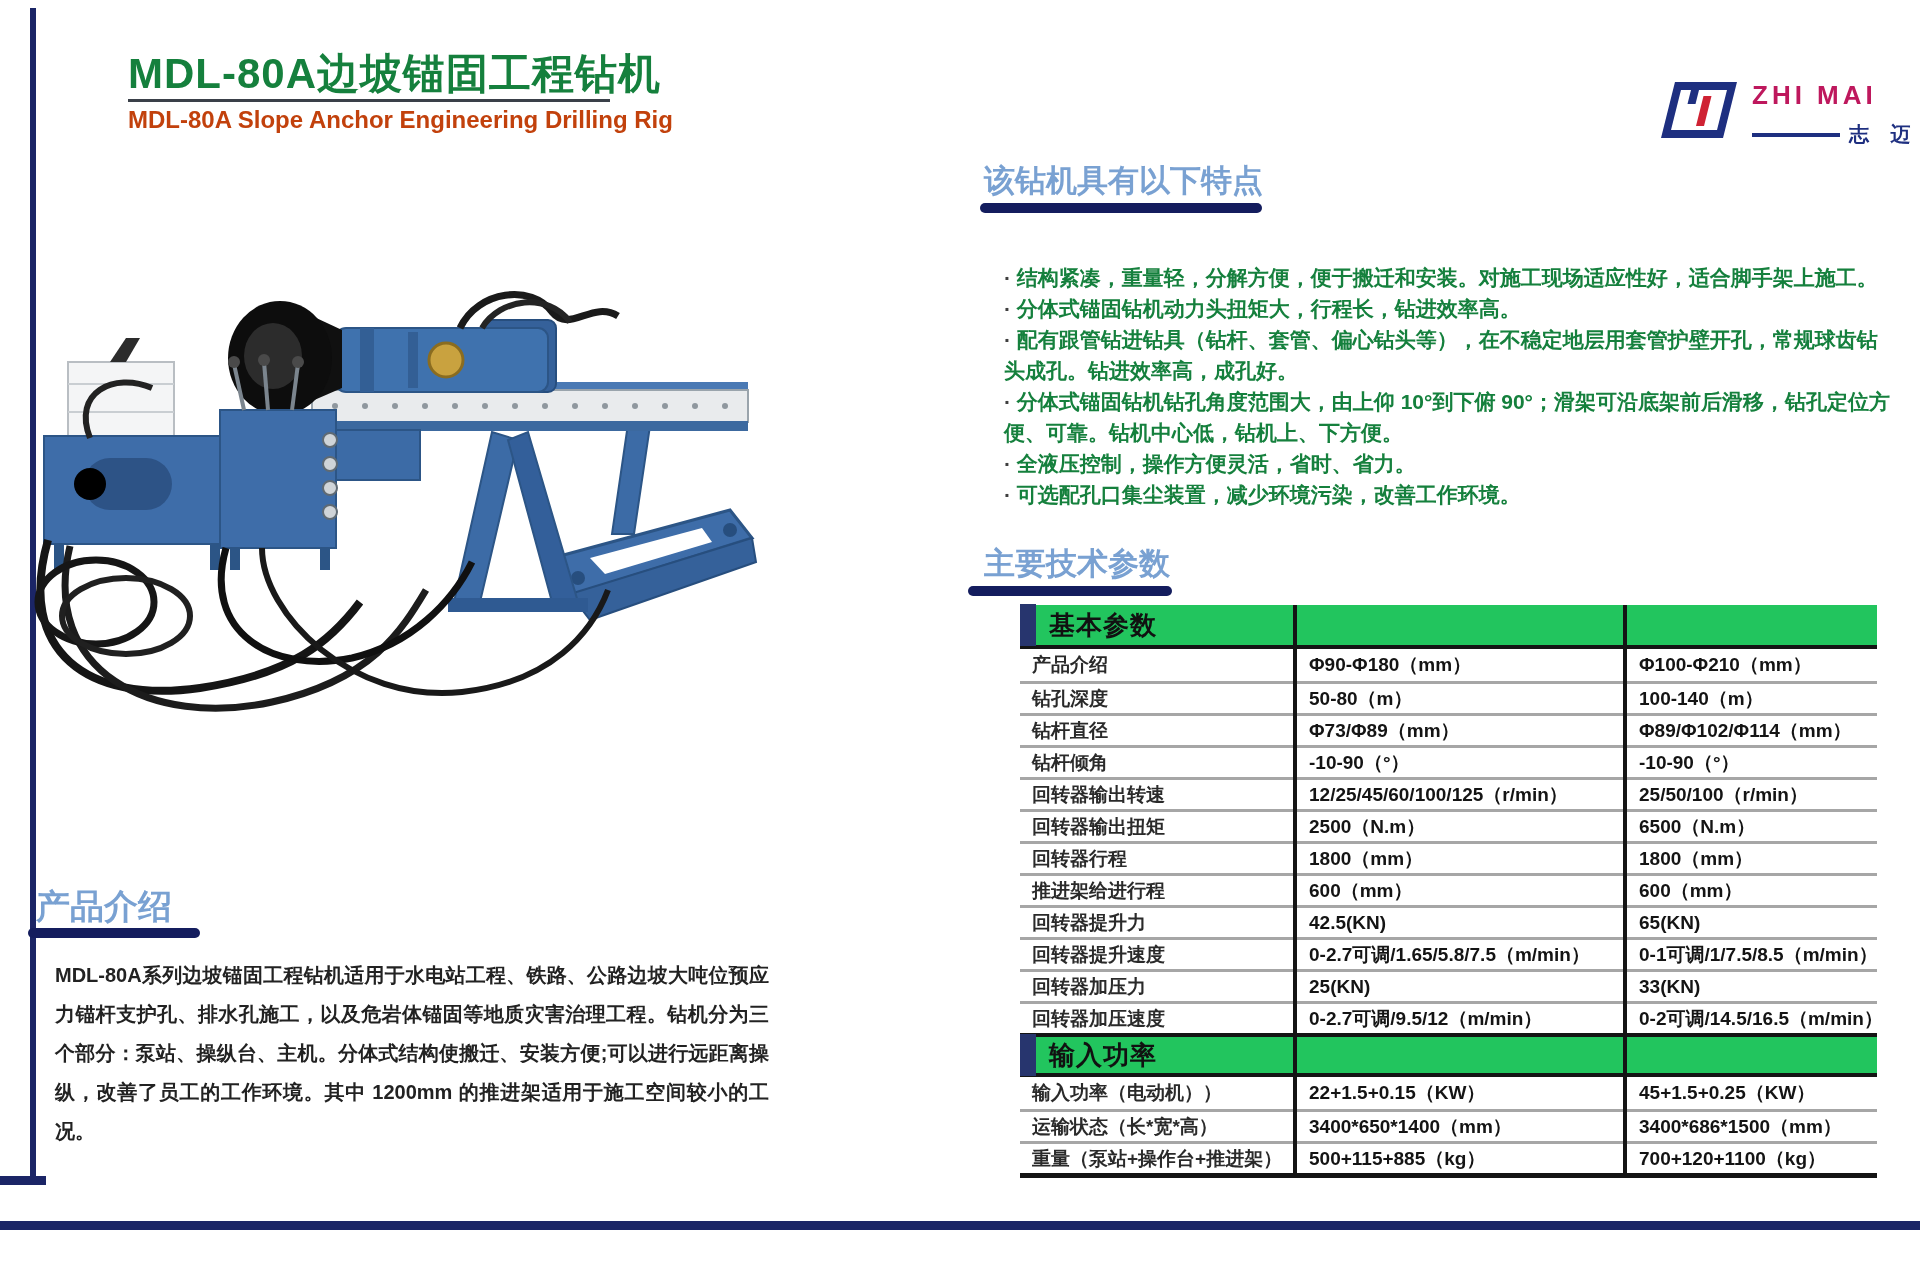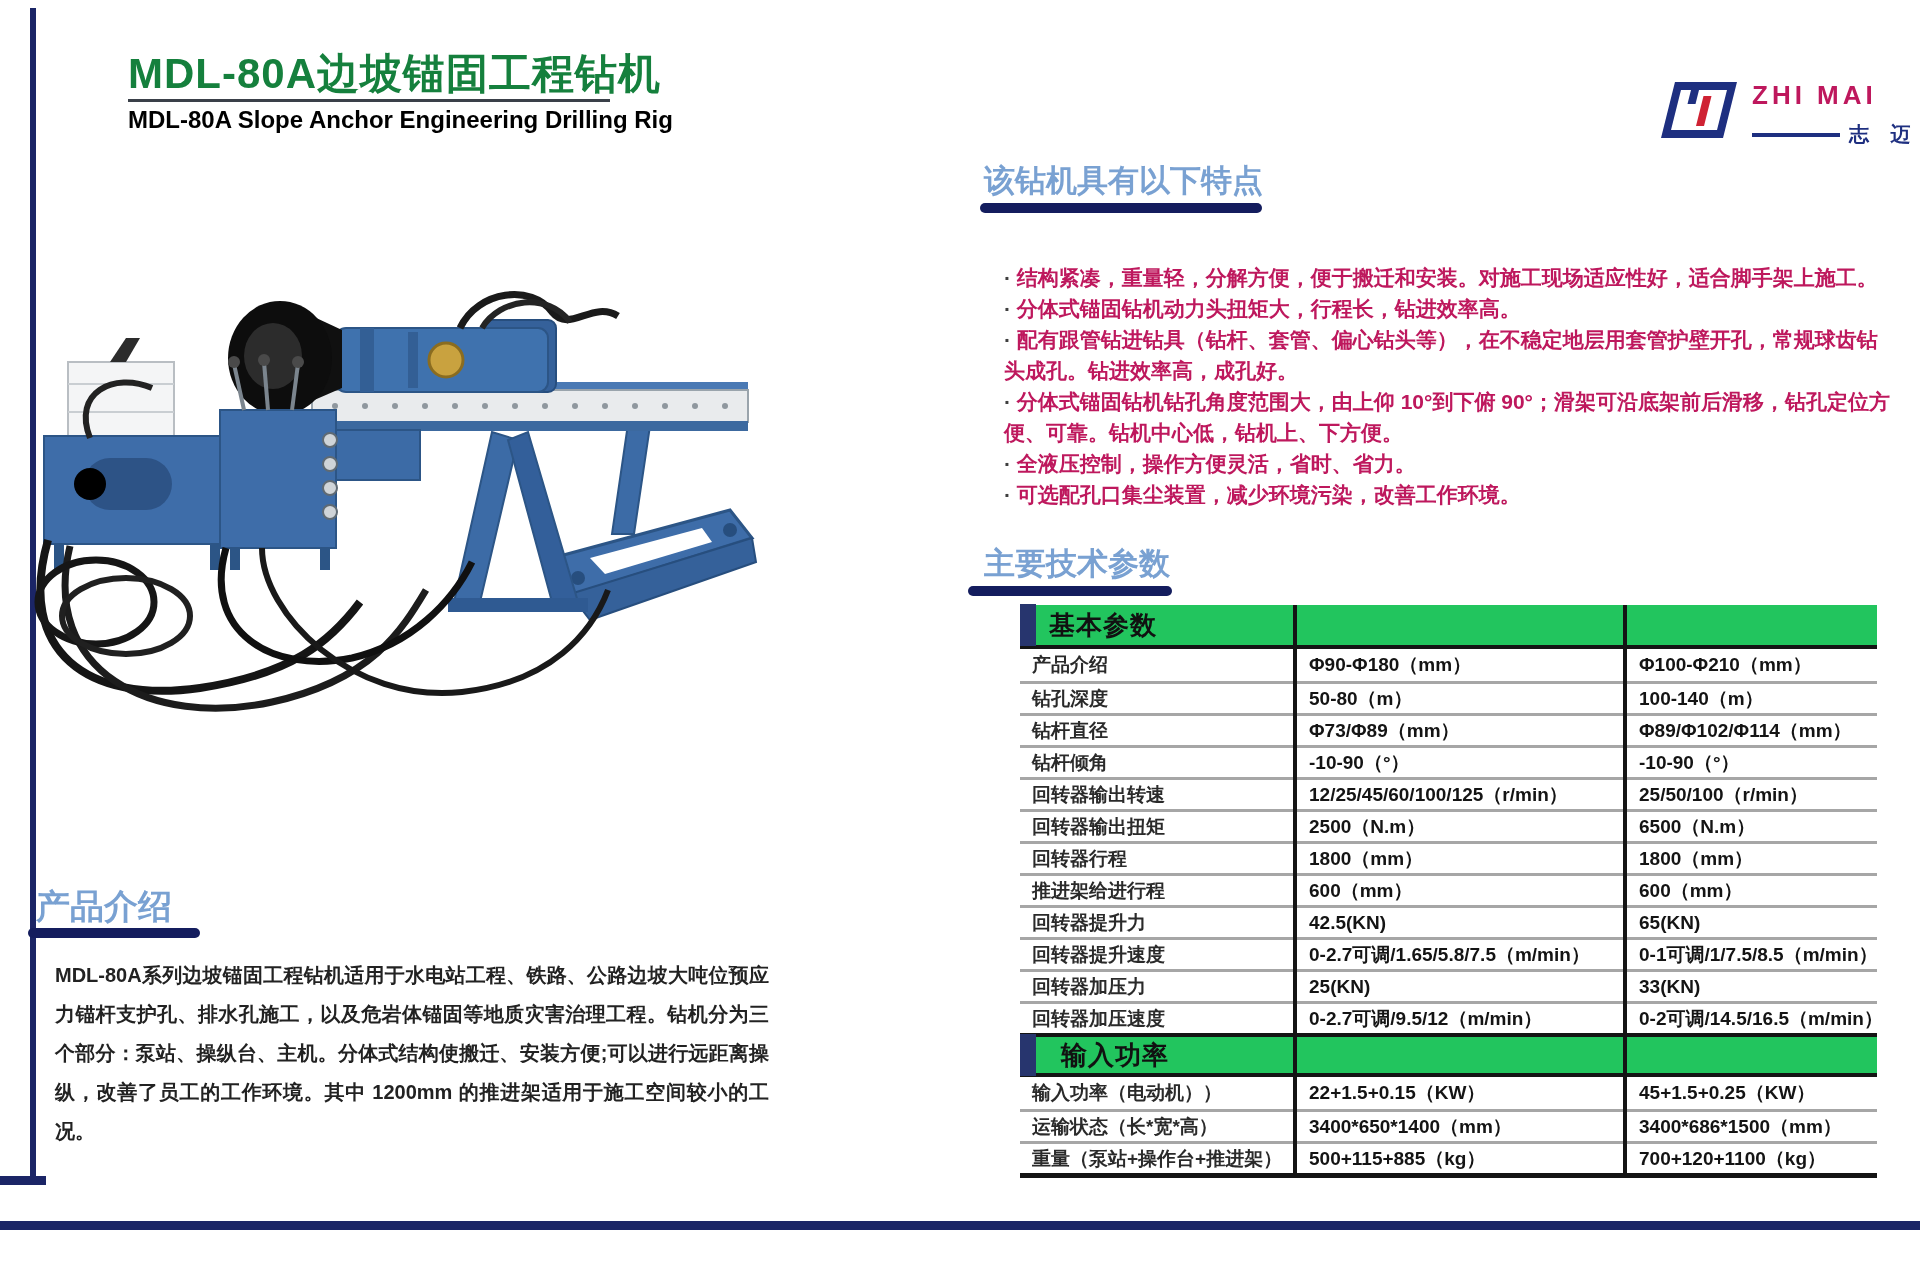--- a/index.html
+++ b/index.html
@@ -8,21 +8,21 @@
   .page { position:relative; width:1920px; height:1280px; background:#ffffff; overflow:hidden; }
 
   
   .left-stripe   { position:absolute; left:30px; top:8px; width:6px; height:1170px; background:#1b2566; }
   .bottom-cap    { position:absolute; left:0; top:1176px; width:46px; height:9px; background:#1b2566; }
   .bottom-rule   { position:absolute; left:0; top:1221px; width:1920px; height:9px; background:#1b2566; }
 
   
   .title-cn { position:absolute; left:128px; top:46px; font-size:42px; font-weight:bold; color:#15803d; letter-spacing:1px; white-space:nowrap; }
   .title-divider { position:absolute; left:128px; top:99px; width:482px; height:3px; background:#3a4049; }
-  .title-en { position:absolute; left:128px; top:106px; font-size:24px; font-weight:bold; color:#000000; white-space:nowrap; }
+  .title-en { position:absolute; left:128px; top:106px; font-size:24px; font-weight:bold; color:#c2410c; white-space:nowrap; }
 
   
   .logo { position:absolute; left:1668px; top:80px; width:230px; height:64px; }
   .logo-mark { position:absolute; left:0; top:2px; width:62px; height:56px; transform:skewX(-14deg); border:8px solid #1e2f80; }
   .logo-mark .inner-bar { position:absolute; left:10px; top:-2px; width:8px; height:16px; background:#1e2f80; }
   .logo-mark .red-bar { position:absolute; left:24px; top:6px; width:8px; height:30px; background:#cf2233; }
   .logo-text { position:absolute; left:84px; top:0; }
   .logo-en { font-size:26px; font-weight:800; color:#be185d; letter-spacing:4px; white-space:nowrap; }
   .logo-row2 { display:flex; align-items:center; margin-top:10px; }
   .logo-line { width:88px; height:4px; background:#1e2f80; margin-right:9px; }
@@ -36,30 +36,30 @@
   #features-bar { left:980px; top:203px; width:282px; height:10px; }
 
   #specs-heading { left:984px; top:543px; font-size:31px; }
   #specs-bar { left:968px; top:586px; width:204px; height:10px; }
 
   #intro-heading { left:36px; top:884px; font-size:34px; }
   #intro-bar { left:28px; top:928px; width:172px; height:10px; }
 
   
   .features-list { position:absolute; left:1004px; top:262px; width:892px; list-style:none; }
-  .features-list li { font-size:21px; line-height:31px; font-weight:600; color:#be185d; }
+  .features-list li { font-size:21px; line-height:31px; font-weight:600; color:#15803d; }
   .features-list li::before { content:"· "; font-weight:900; color:#3f3f3f; }
 
   
   .intro-text { position:absolute; left:55px; top:956px; width:714px; font-size:20px; line-height:39px; font-weight:600; color:#222222; text-align:justify; }
 
   
   .spec-table { position:absolute; left:1020px; top:605px; width:857px; border-bottom:5px solid #141414; }
   .sec-header { position:relative; display:flex; align-items:center; height:44px; background:#22c55e; border-bottom:4px solid #141414; }
-  .sec-header + .sec-header, .spec-row + .sec-header { border-top:4px solid #141414;gap:12px; }
+  .sec-header + .sec-header, .spec-row + .sec-header { border-top:4px solid #141414; }
   .sec-accent { width:16px; height:42px; background:#27356e; margin-right:13px; flex:0 0 auto; }
   .sec-title { font-size:26px; font-weight:bold; color:#111111; letter-spacing:1px; }
   .spec-row { display:flex; height:32px; border-top:3px solid #a6a6a6; }
   .spec-row.first { border-top:none; }
   .cell { overflow:visible; white-space:nowrap; display:flex; align-items:center; }
   .cell.c0 { width:273px; padding-left:12px; font-size:19px; font-weight:600; color:#2a2a2a; }
   .cell.c1 { width:330px; padding-left:16px; font-size:19px; font-weight:700; color:#141414; }
   .cell.c2 { width:254px; padding-left:16px; font-size:19px; font-weight:700; color:#141414; }
   .vline { position:absolute; top:0; bottom:0; width:4px; background:#141414; z-index:5; }
   .vline.v1 { left:273px; }

